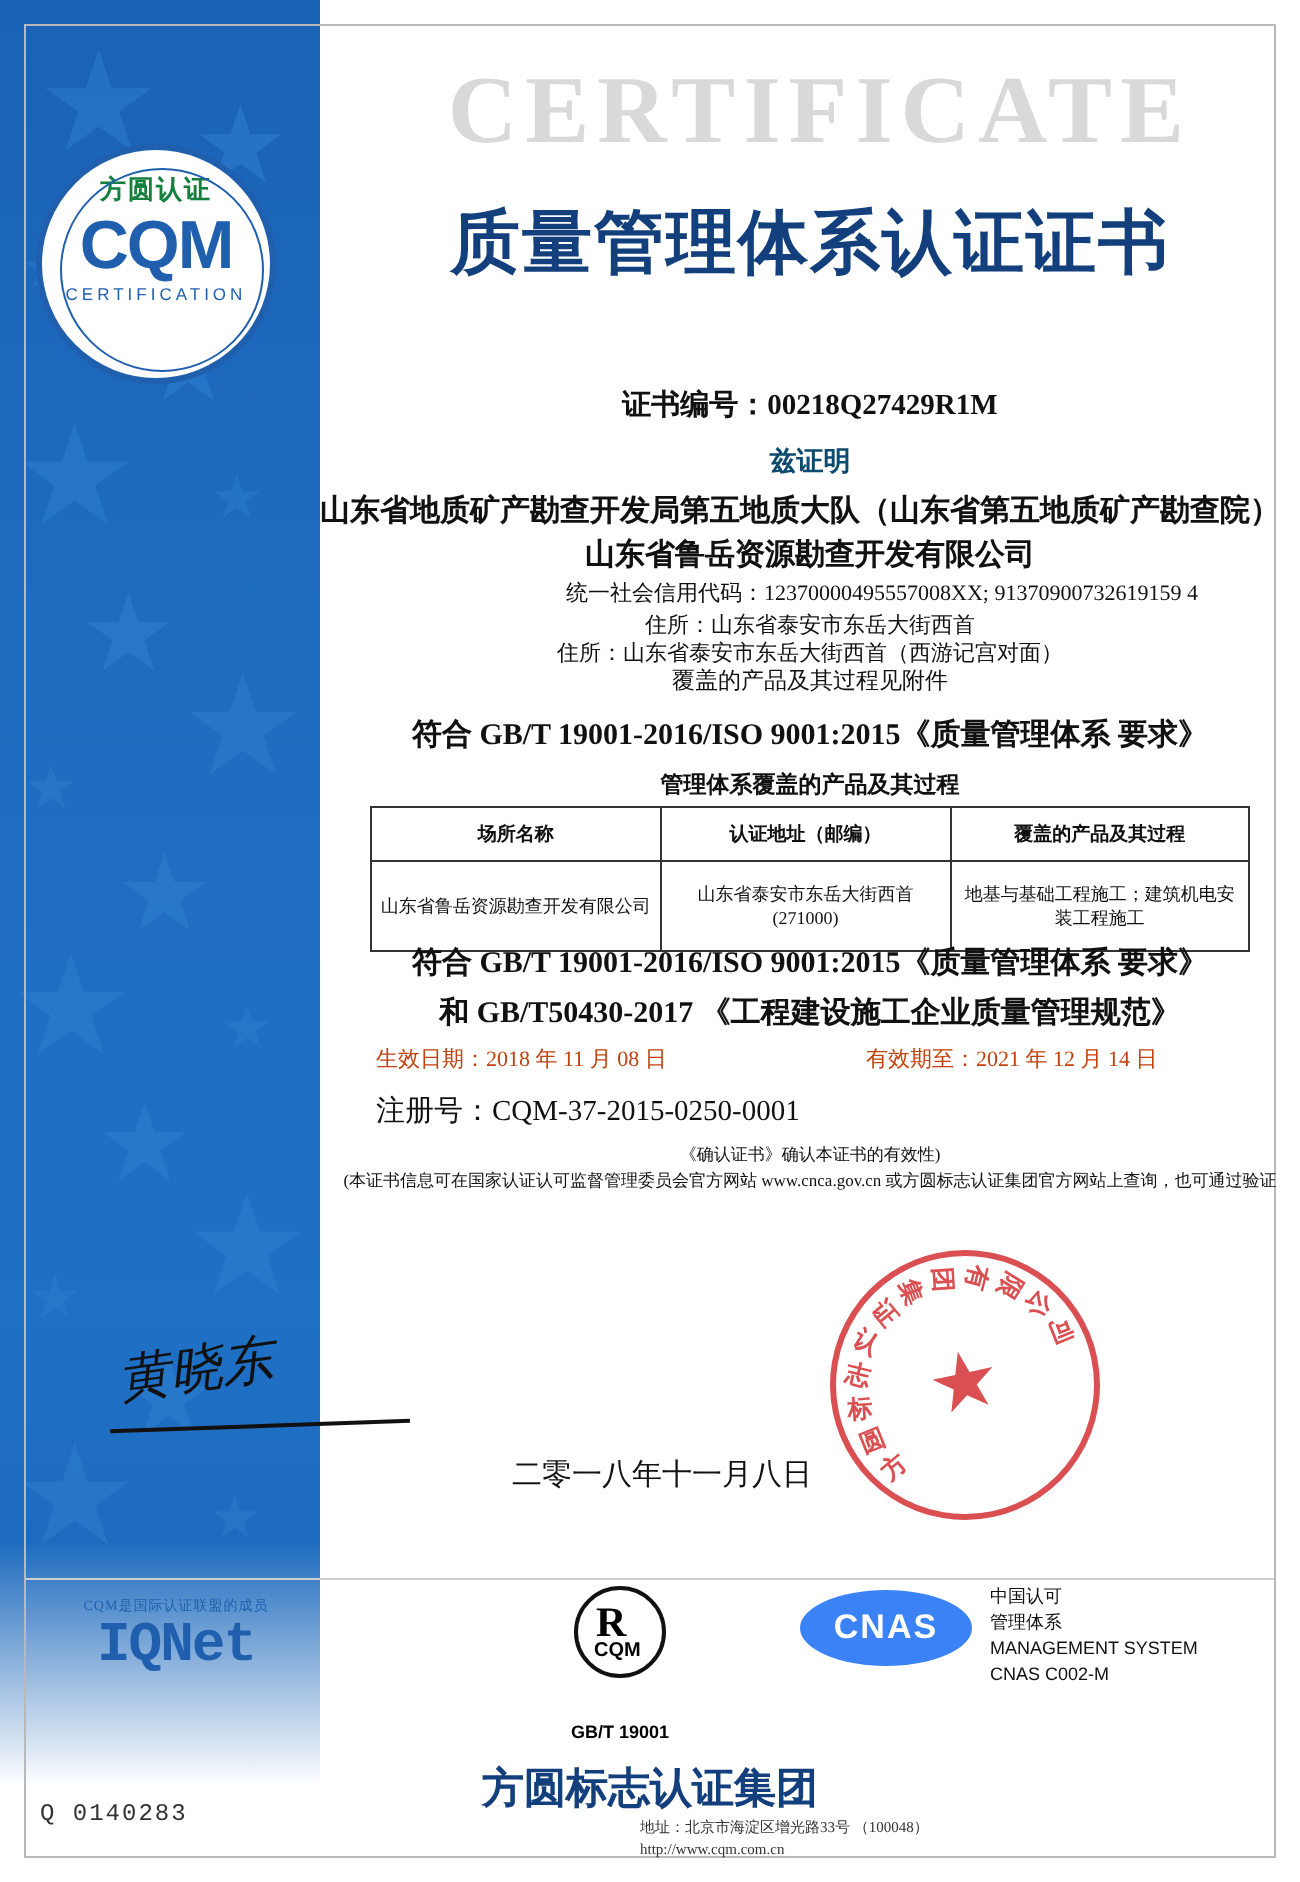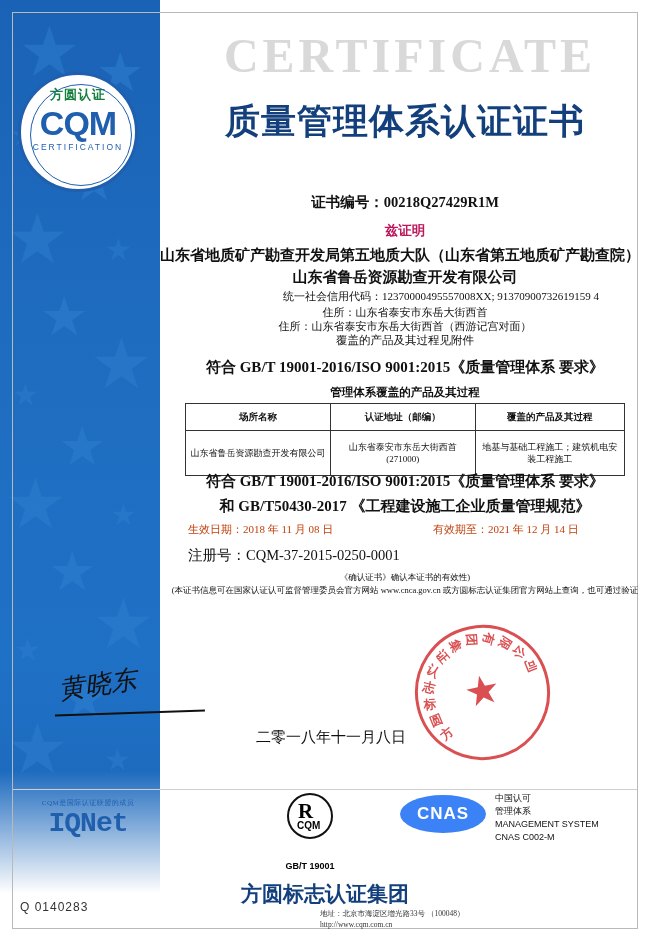--- a/index.html
+++ b/index.html
@@ -60,21 +60,21 @@
     position:absolute;top:98px;left:0;width:490px;text-align:center;
     font-size:35px;font-weight:bold;color:#13407c;letter-spacing:1px;
     font-family:"Liberation Serif", serif;
   }
   .cert-no{
     position:absolute;top:193px;left:0;width:490px;text-align:center;
     font-size:14.5px;font-weight:bold;color:#111;
   }
   .zizheng{
     position:absolute;top:222px;left:0;width:490px;text-align:center;
-    font-size:13.5px;font-weight:bold;color:#be185d;
+    font-size:13.5px;font-weight:bold;color:#0c4a6e;
   }
   .org1{
     position:absolute;top:246px;left:-10px;width:500px;text-align:center;
     font-size:15px;font-weight:bold;color:#111;
   }
   .org2{
     position:absolute;top:268px;left:0;width:490px;text-align:center;
     font-size:15px;font-weight:bold;color:#111;
   }
   .small-line{
@@ -188,21 +188,21 @@
   }
   .bottom-brand{
     position:absolute;left:0;top:880px;width:650px;text-align:center;
     font-size:21px;font-weight:bold;color:#13407c;
   }
   .addr{
     position:absolute;left:320px;top:908px;width:320px;font-size:7.5px;color:#333;line-height:1.5;
   }
   .serial{
     position:absolute;left:20px;top:900px;font-size:12px;color:#333;
-    font-family:Liberation Sans, sans-serif;letter-spacing:1px;
+    font-family:Liberation Mono, monospace;letter-spacing:1px;
   }
 </style>
 </head>
 <body>
 
 <div class="page">
 
   <div class="band">
     <div class="band-inner">
       <span class="star lg" style="left:18px;top:18px;">★</span>

